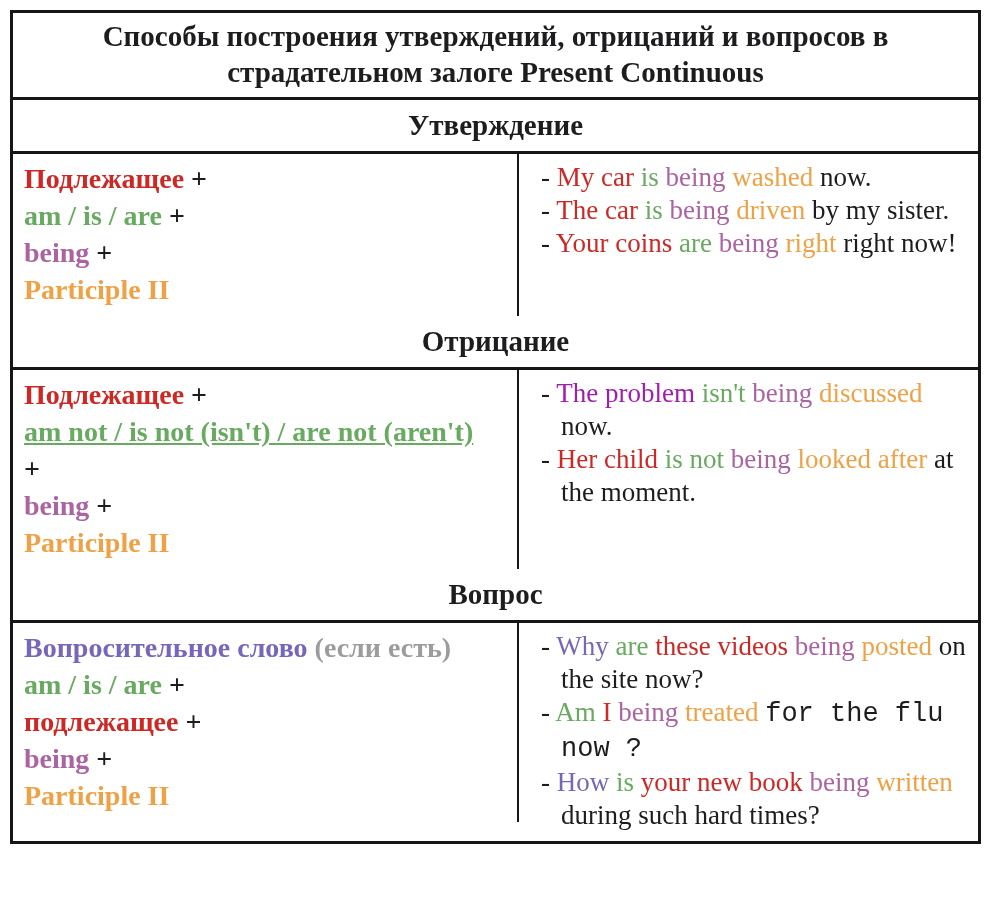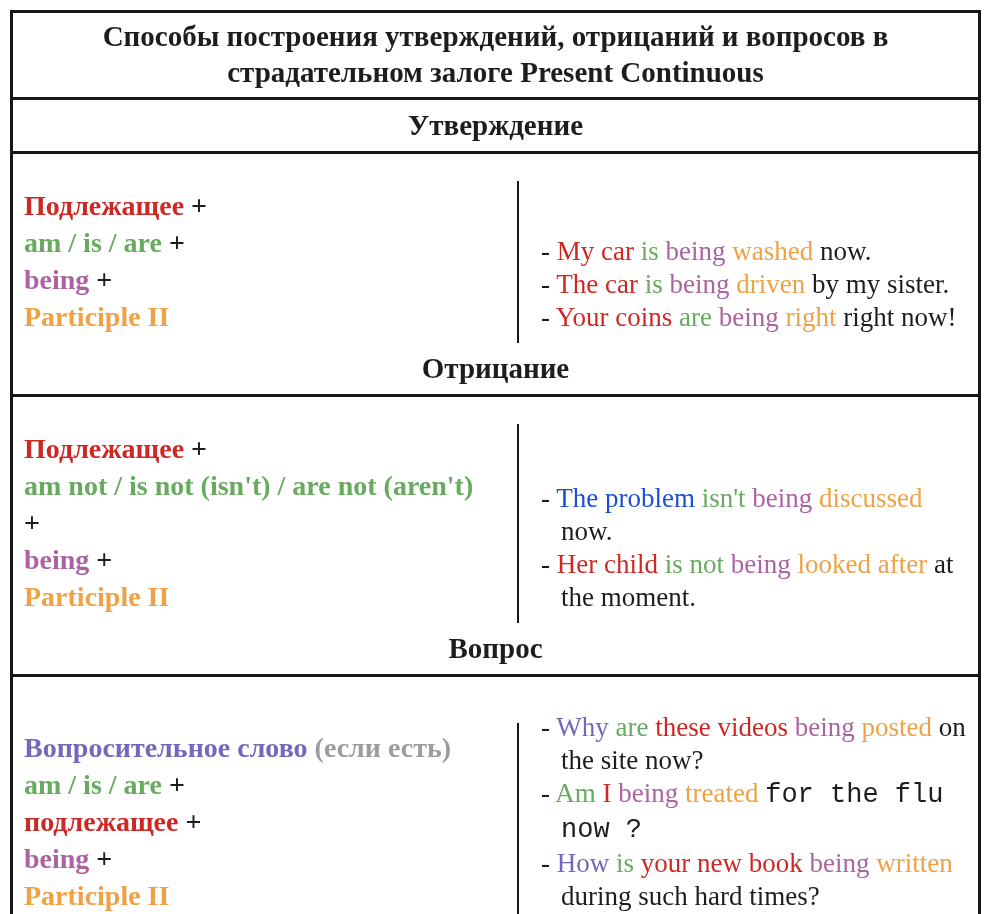--- a/index.html
+++ b/index.html
@@ -34,23 +34,22 @@
   .section-heading-row {
     border-bottom: 3px solid #161616;
     text-align: center;
     font-weight: bold;
     font-size: 29px;
     line-height: 34px;
     padding: 8px 0 9px 0;
   }
   .content-row {
     display: flex;
-    align-items: flex-end;
+    align-items: flex-start;
     border-bottom: 3px solid #161616;
-    margin-top: 27px;
   }
   .content-row:last-child {
     border-bottom: none;
   }
   .cell-left {
     width: 506px;
     box-sizing: border-box;
     border-right: 2px solid #161616;
     padding: 6px 8px 8px 11px;
     flex-shrink: 0;
@@ -101,27 +100,27 @@
     </div>
   </div>
 
   <div>
     <div class="section-heading-row">
       <span>Отрицание</span>
     </div>
     <div class="content-row">
       <div class="cell-left">
               <div class="fline"><span style="color: rgb(206, 40, 37);">Подлежащее</span> <span style="color: rgb(29, 29, 31);">+</span></div>
-              <div class="fline"><span style="color: rgb(104, 170, 95);">am not / is not (isn't) / are not (aren't)</span></div>
+              <div class="fline"><span style="color: rgb(104, 170, 95); text-decoration: underline;">am not / is not (isn't) / are not (aren't)</span></div>
               <div class="fline"><span style="color: rgb(29, 29, 31);">+</span></div>
               <div class="fline"><span style="color: rgb(172, 99, 162);">being</span> <span style="color: rgb(29, 29, 31);">+</span></div>
               <div class="fline"><span style="color: rgb(239, 161, 69);">Participle II</span></div>
             </div>
       <div class="cell-right">
-              <div class="example"><span style="color: rgb(29, 29, 31);">-</span> <span style="color: #1d4ed8;">The problem</span> <span style="color: rgb(104, 170, 95);">isn't</span> <span style="color: rgb(172, 99, 162);">being</span> <span style="color: rgb(239, 161, 69);">discussed</span> <span style="color: rgb(29, 29, 31);">now.</span></div>
+              <div class="example"><span style="color: rgb(29, 29, 31);">-</span> <span style="color: #a21caf;">The problem</span> <span style="color: rgb(104, 170, 95);">isn't</span> <span style="color: rgb(172, 99, 162);">being</span> <span style="color: rgb(239, 161, 69);">discussed</span> <span style="color: rgb(29, 29, 31);">now.</span></div>
               <div class="example"><span style="color: rgb(29, 29, 31);">-</span> <span style="color: rgb(206, 40, 37);">Her child</span> <span style="color: rgb(104, 170, 95);">is not</span> <span style="color: rgb(172, 99, 162);">being</span> <span style="color: rgb(239, 161, 69);">looked after</span> <span style="color: rgb(29, 29, 31);">at the moment.</span></div>
             </div>
     </div>
   </div>
 
   <div>
     <div class="section-heading-row">
       <span>Вопрос</span>
     </div>
     <div class="content-row">

